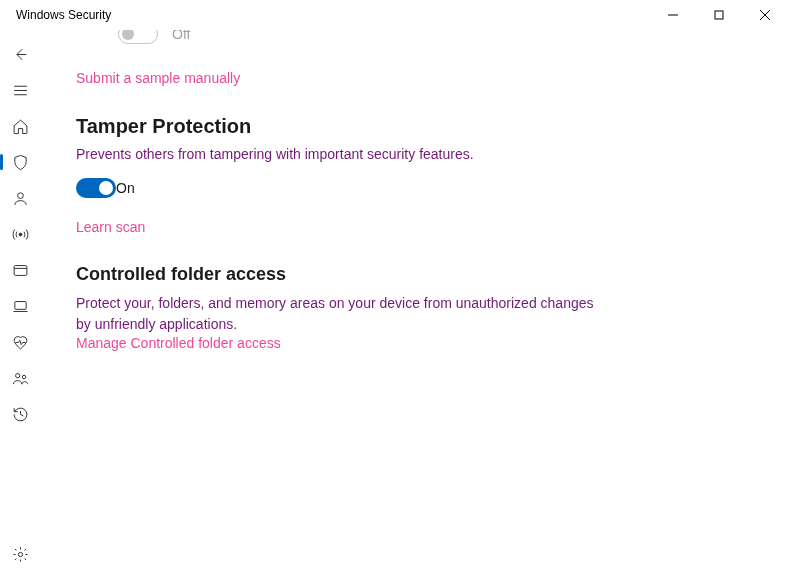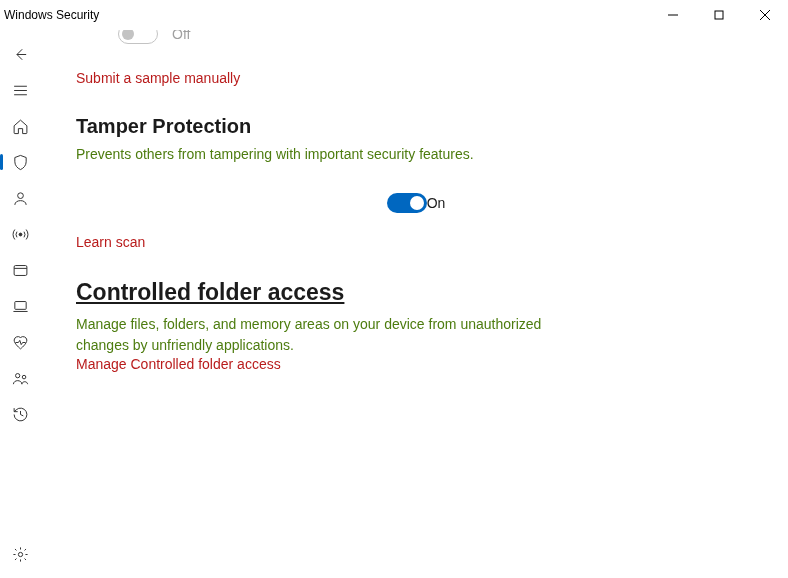--- a/index.html
+++ b/index.html
@@ -11,21 +11,21 @@
       overflow: hidden;
       display: flex;
       flex-direction: column;
       color: #1b1b1b;
     }
     
     .titlebar {
       height: 30px;
       display: flex;
       align-items: center;
-      padding-left: 4px;
+      padding-left: 16px;
       font-size: 12px;
       color: #000;
     }
     .titlebar-title { flex: 0 0 auto; }
     .titlebar-spacer { flex: 1 1 auto; }
     .win-btn {
       width: 46px;
       height: 30px;
       display: flex;
       align-items: center;
@@ -102,43 +102,42 @@
       position: absolute;
       left: 3px;
       top: 3px;
       width: 12px;
       height: 12px;
       background: #888;
       border-radius: 50%;
     }
     .off-label { font-size: 14px; color: #444; }
     .link {
-      color: #b91c1c;
+      color: #ec4899;
       font-size: 14px;
       cursor: pointer;
     }
     .section { margin-top: 28px; padding-right: 32px; }
     .section h2 {
       font-weight: 600;
       color: #1b1b1b;
     }
     .h-md { font-size: 20px; margin-bottom: 6px; }
-    .h-lg { font-size: 23px; margin-bottom: 8px; text-decoration: underline; }
+    .h-lg { font-size: 18px; margin-bottom: 8px; }
     .desc {
       font-size: 14px;
-      color: #4d7c0f;
+      color: #701a75;
       line-height: 1.45;
       max-width: 520px;
     }
     .toggle-row {
       display: flex;
       align-items: center;
-      margin-top: 29px;
+      margin-top: 14px;
       margin-bottom: 20px;
-      justify-content: center;
     }
     .toggle-on {
       width: 40px;
       height: 20px;
       background: #0067c0;
       border-radius: 10px;
       position: relative;
     }
     .toggle-on::after {
       content: "";
@@ -273,18 +272,18 @@
       <p class="desc">Prevents others from tampering with important security features.</p>
       <div class="toggle-row">
         <div class="toggle-on"></div>
         <span class="toggle-label">On</span>
       </div>
       <a class="link">Learn scan</a>
     </div>
 
     <div class="section">
       <h2 class="h-lg">Controlled folder access</h2>
-      <p class="desc">Manage files, folders, and memory areas on your device from unauthorized changes by unfriendly applications.</p>
+      <p class="desc">Protect your, folders, and memory areas on your device from unauthorized changes by unfriendly applications.</p>
       <a class="link section-link">Manage Controlled folder access</a>
     </div>
 
   </div>
 </div>
 
 </body></html>

